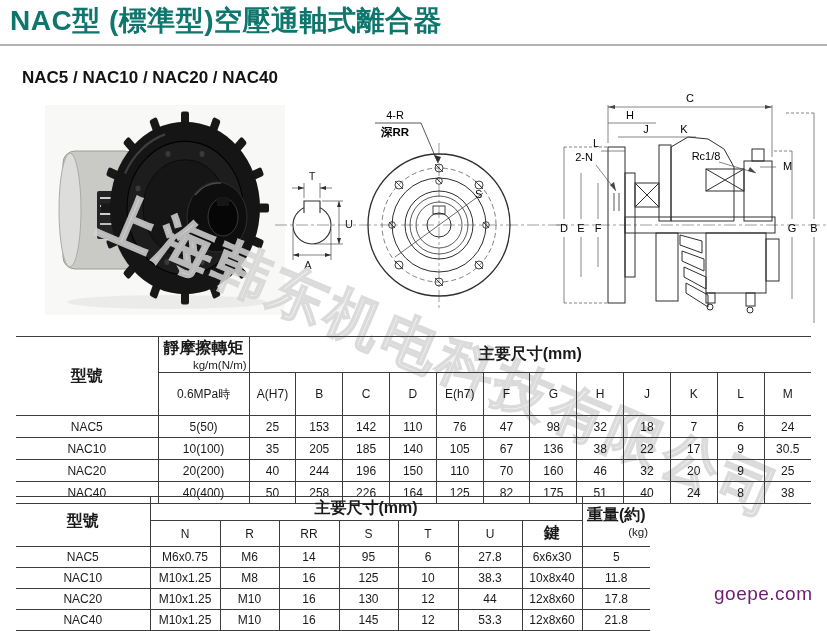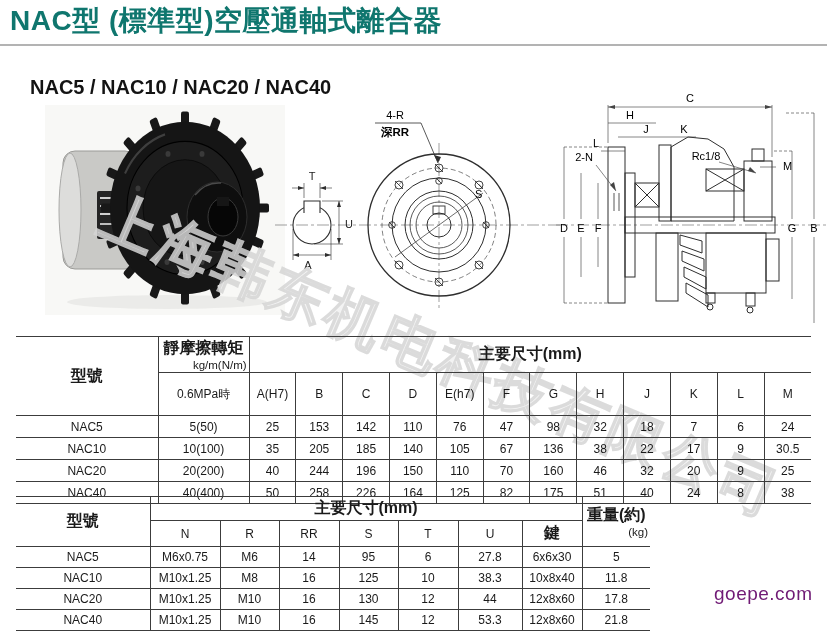--- a/index.html
+++ b/index.html
@@ -4,21 +4,21 @@
 <style>
   html,body{margin:0;padding:0;background:#e8e8e8;}
   .page{
     position:relative;width:827px;height:631px;margin:0 auto;
     background:#ffffff;overflow:hidden;
     font-family:"Liberation Sans","DejaVu Sans",sans-serif;color:#1b1b1b;
   }
   
   .title{position:absolute;left:10px;top:2px;font-size:28px;font-weight:800;letter-spacing:.5px;margin:0;color:#0f766e;}
   .title-rule{position:absolute;left:0;top:44px;width:827px;height:2px;background:#b3b3b3;}
-  .subtitle{position:absolute;left:22px;top:68px;font-size:20px;font-weight:bold;margin:8px;color:#131313;}
+  .subtitle{position:absolute;left:22px;top:68px;font-size:17px;font-weight:bold;margin:0;color:#131313;}
   
   .fig{position:absolute;}
   
   .watermark{
     position:absolute;left:118px;top:178px;white-space:nowrap;
     font-size:57px;font-weight:bold;letter-spacing:4px;
     color:#f2f2f2;-webkit-text-stroke:1.5px #d5d5d5;
     transform:rotate(23deg);transform-origin:0 0;
     pointer-events:none;opacity:.85;z-index:5;
   }

